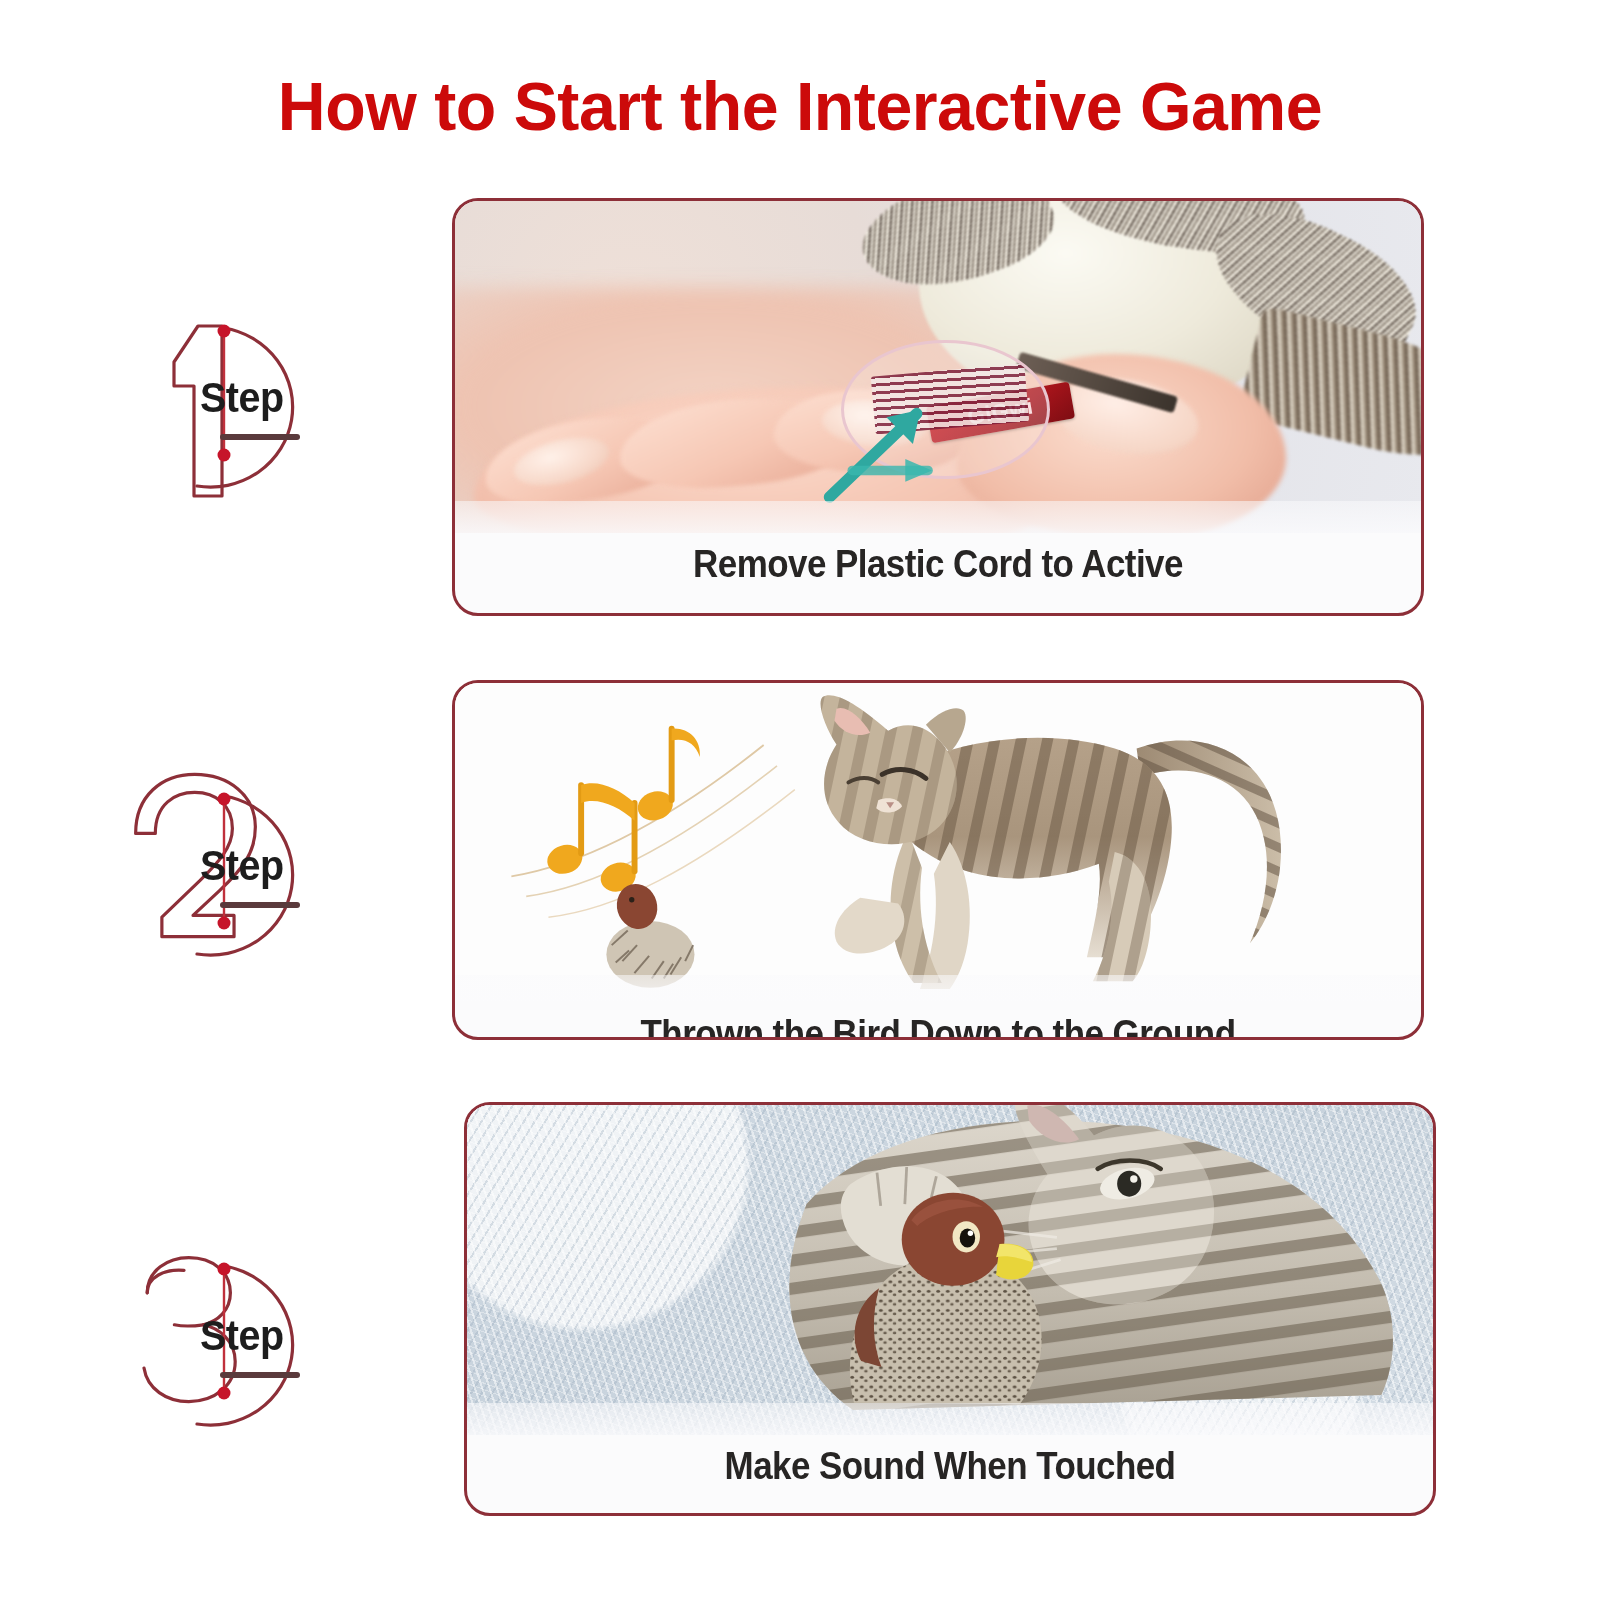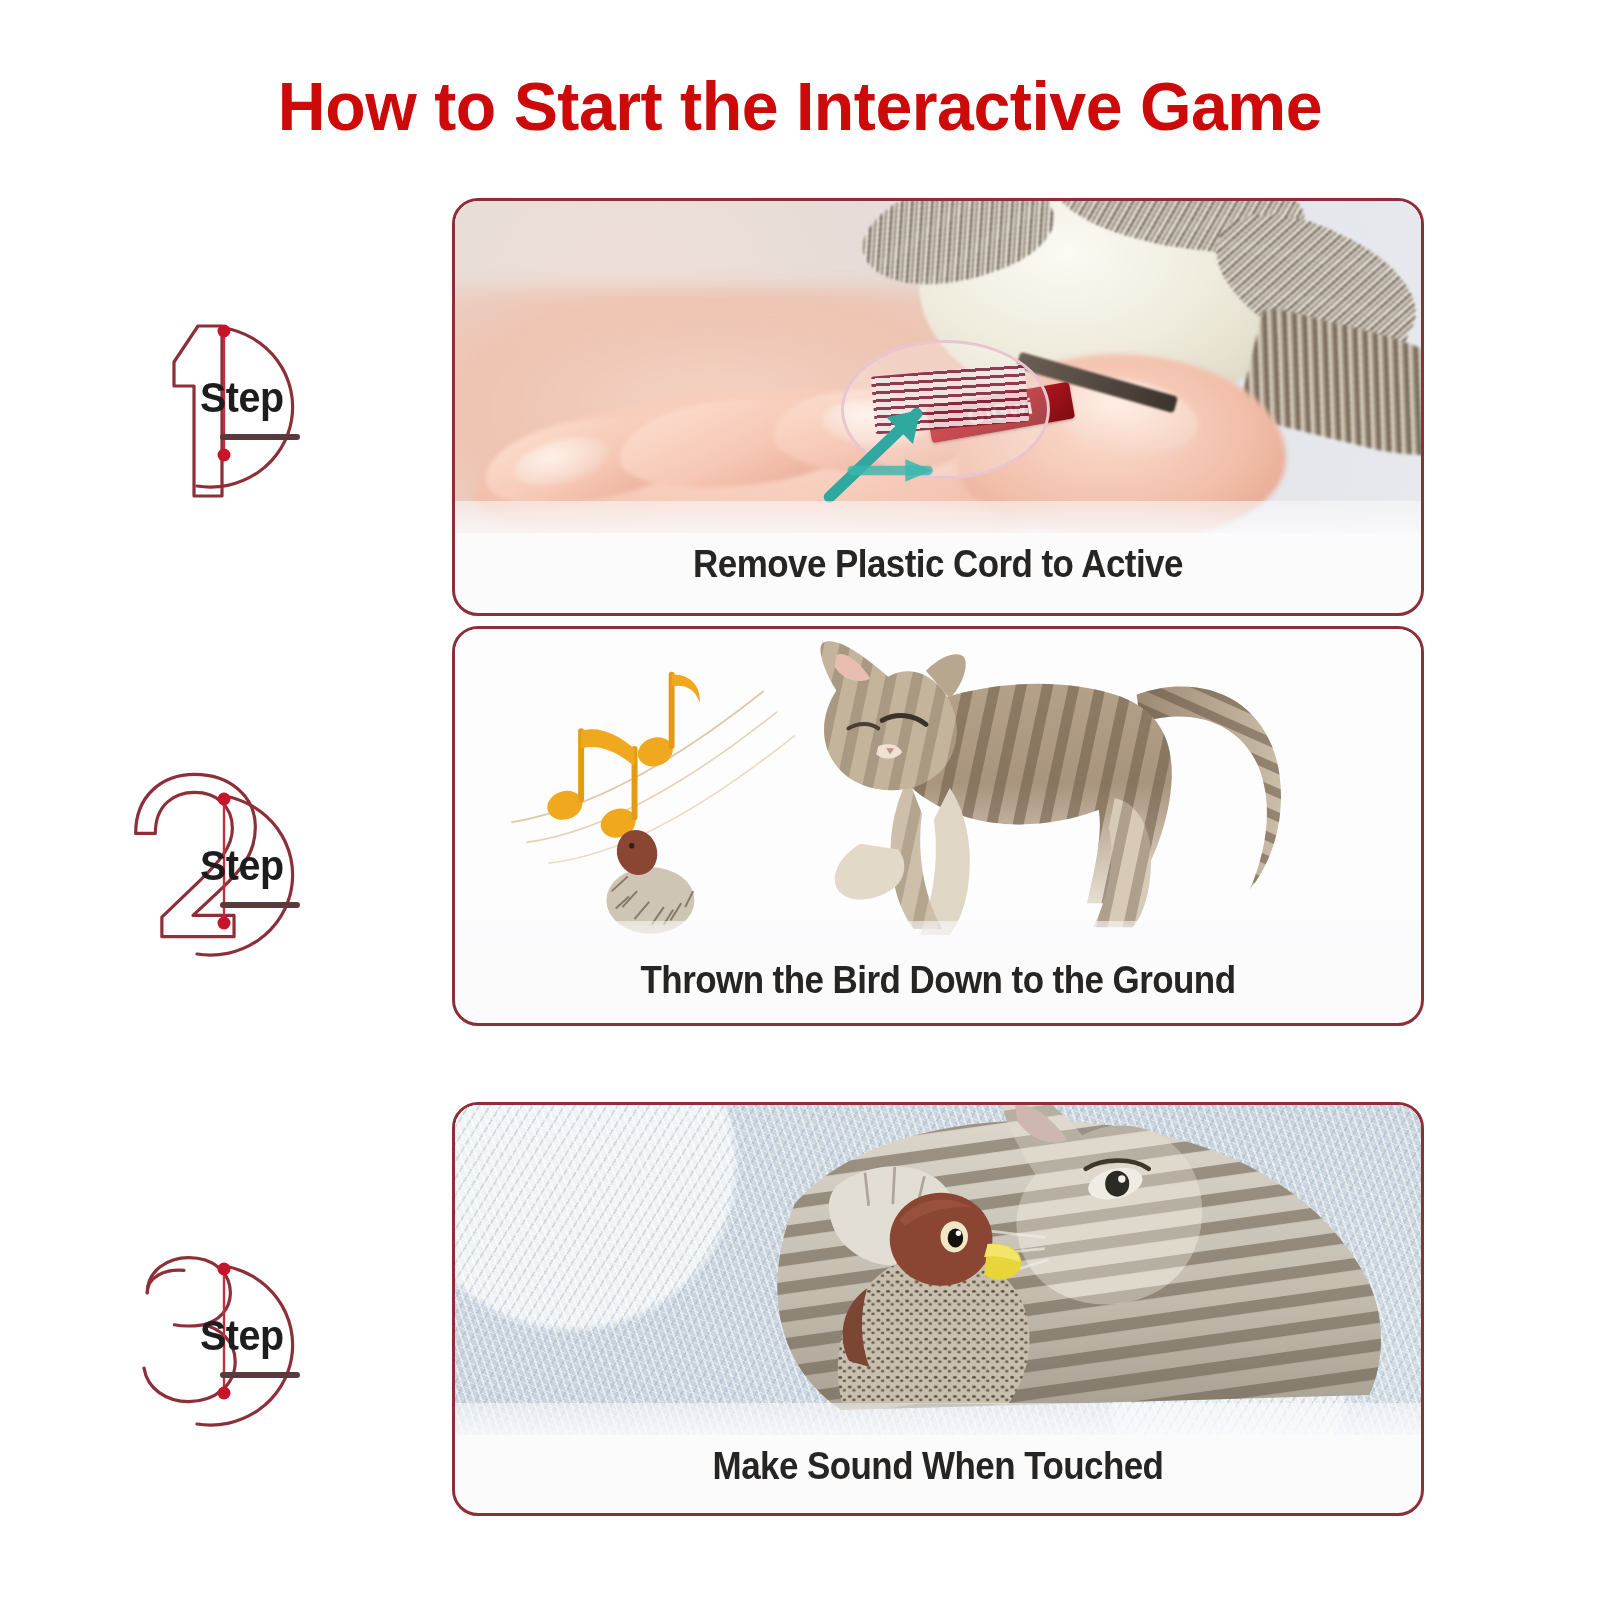--- a/index.html
+++ b/index.html
@@ -71,22 +71,22 @@
     position: absolute;
     left: 452px;
     width: 972px;
     border: 3px solid #8d2f38;
     border-radius: 26px;
     background: #fbfbfc;
     overflow: hidden;
     box-sizing: border-box;
   }
   .panel-1 { top: 198px; height: 418px; }
-  .panel-2 { top: 626px; height: 400px; }
-  .panel-3 { top: 1102px; height: 414px; }
+  .panel-2 { top: 680px; height: 360px; }
+  .panel-3 { top: 1102px; height: 414px; margin-left: 12px; }
 
   .photo {
     position: absolute;
     left: 0; top: 0;
     width: 100%;
     overflow: hidden;
   }
   .panel-1 .photo { height: 332px; }
   .panel-2 .photo { height: 318px; }
   .panel-3 .photo { height: 330px; }

